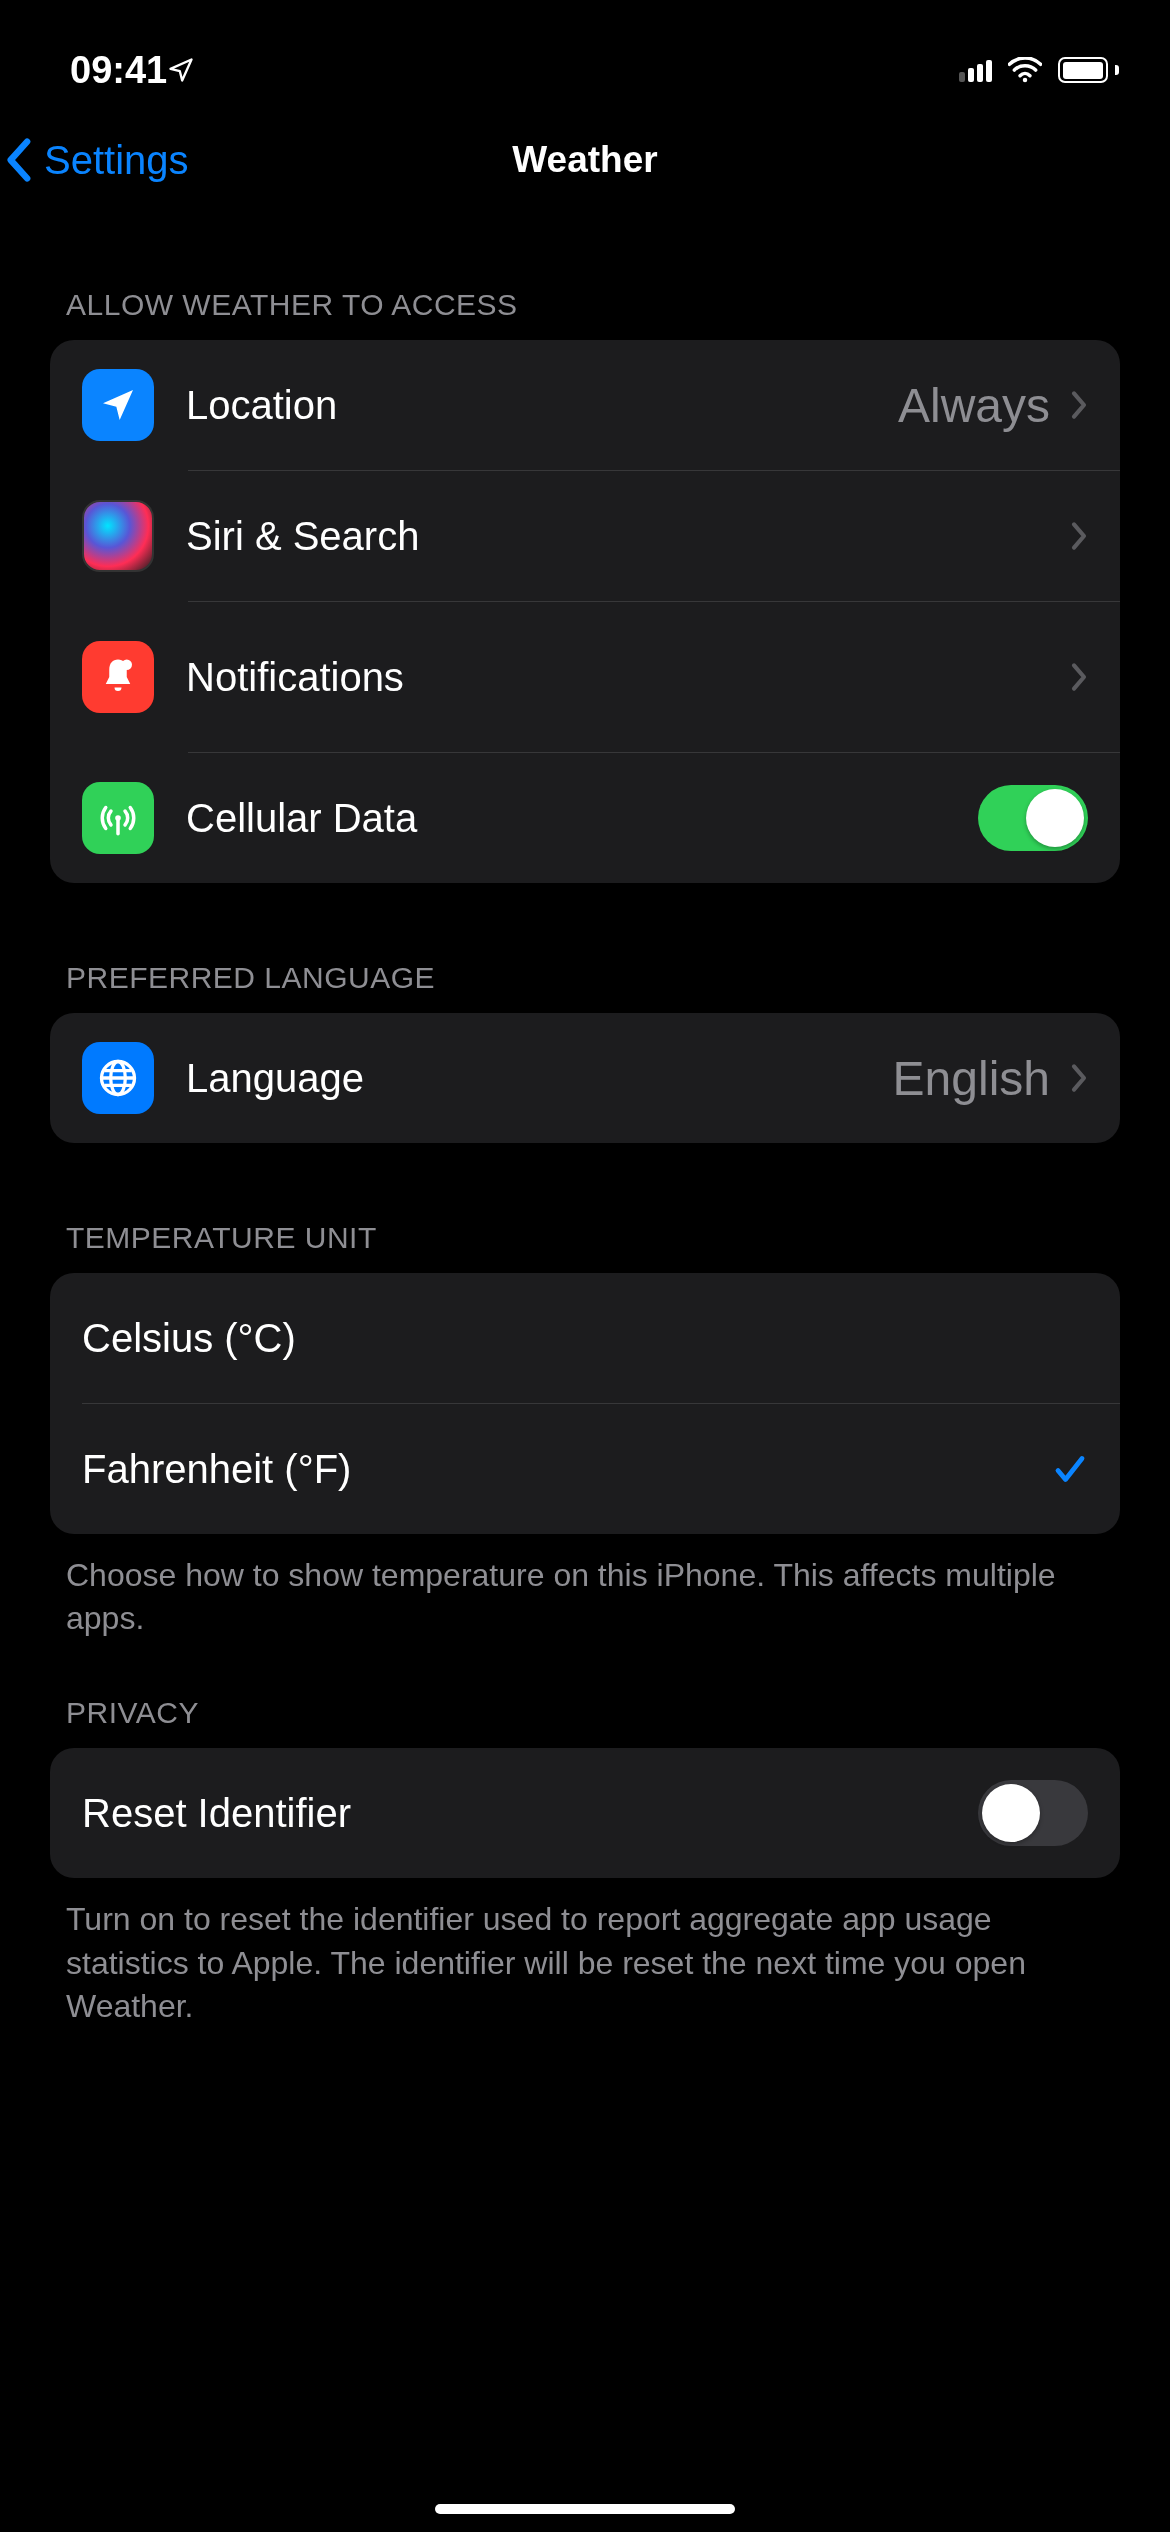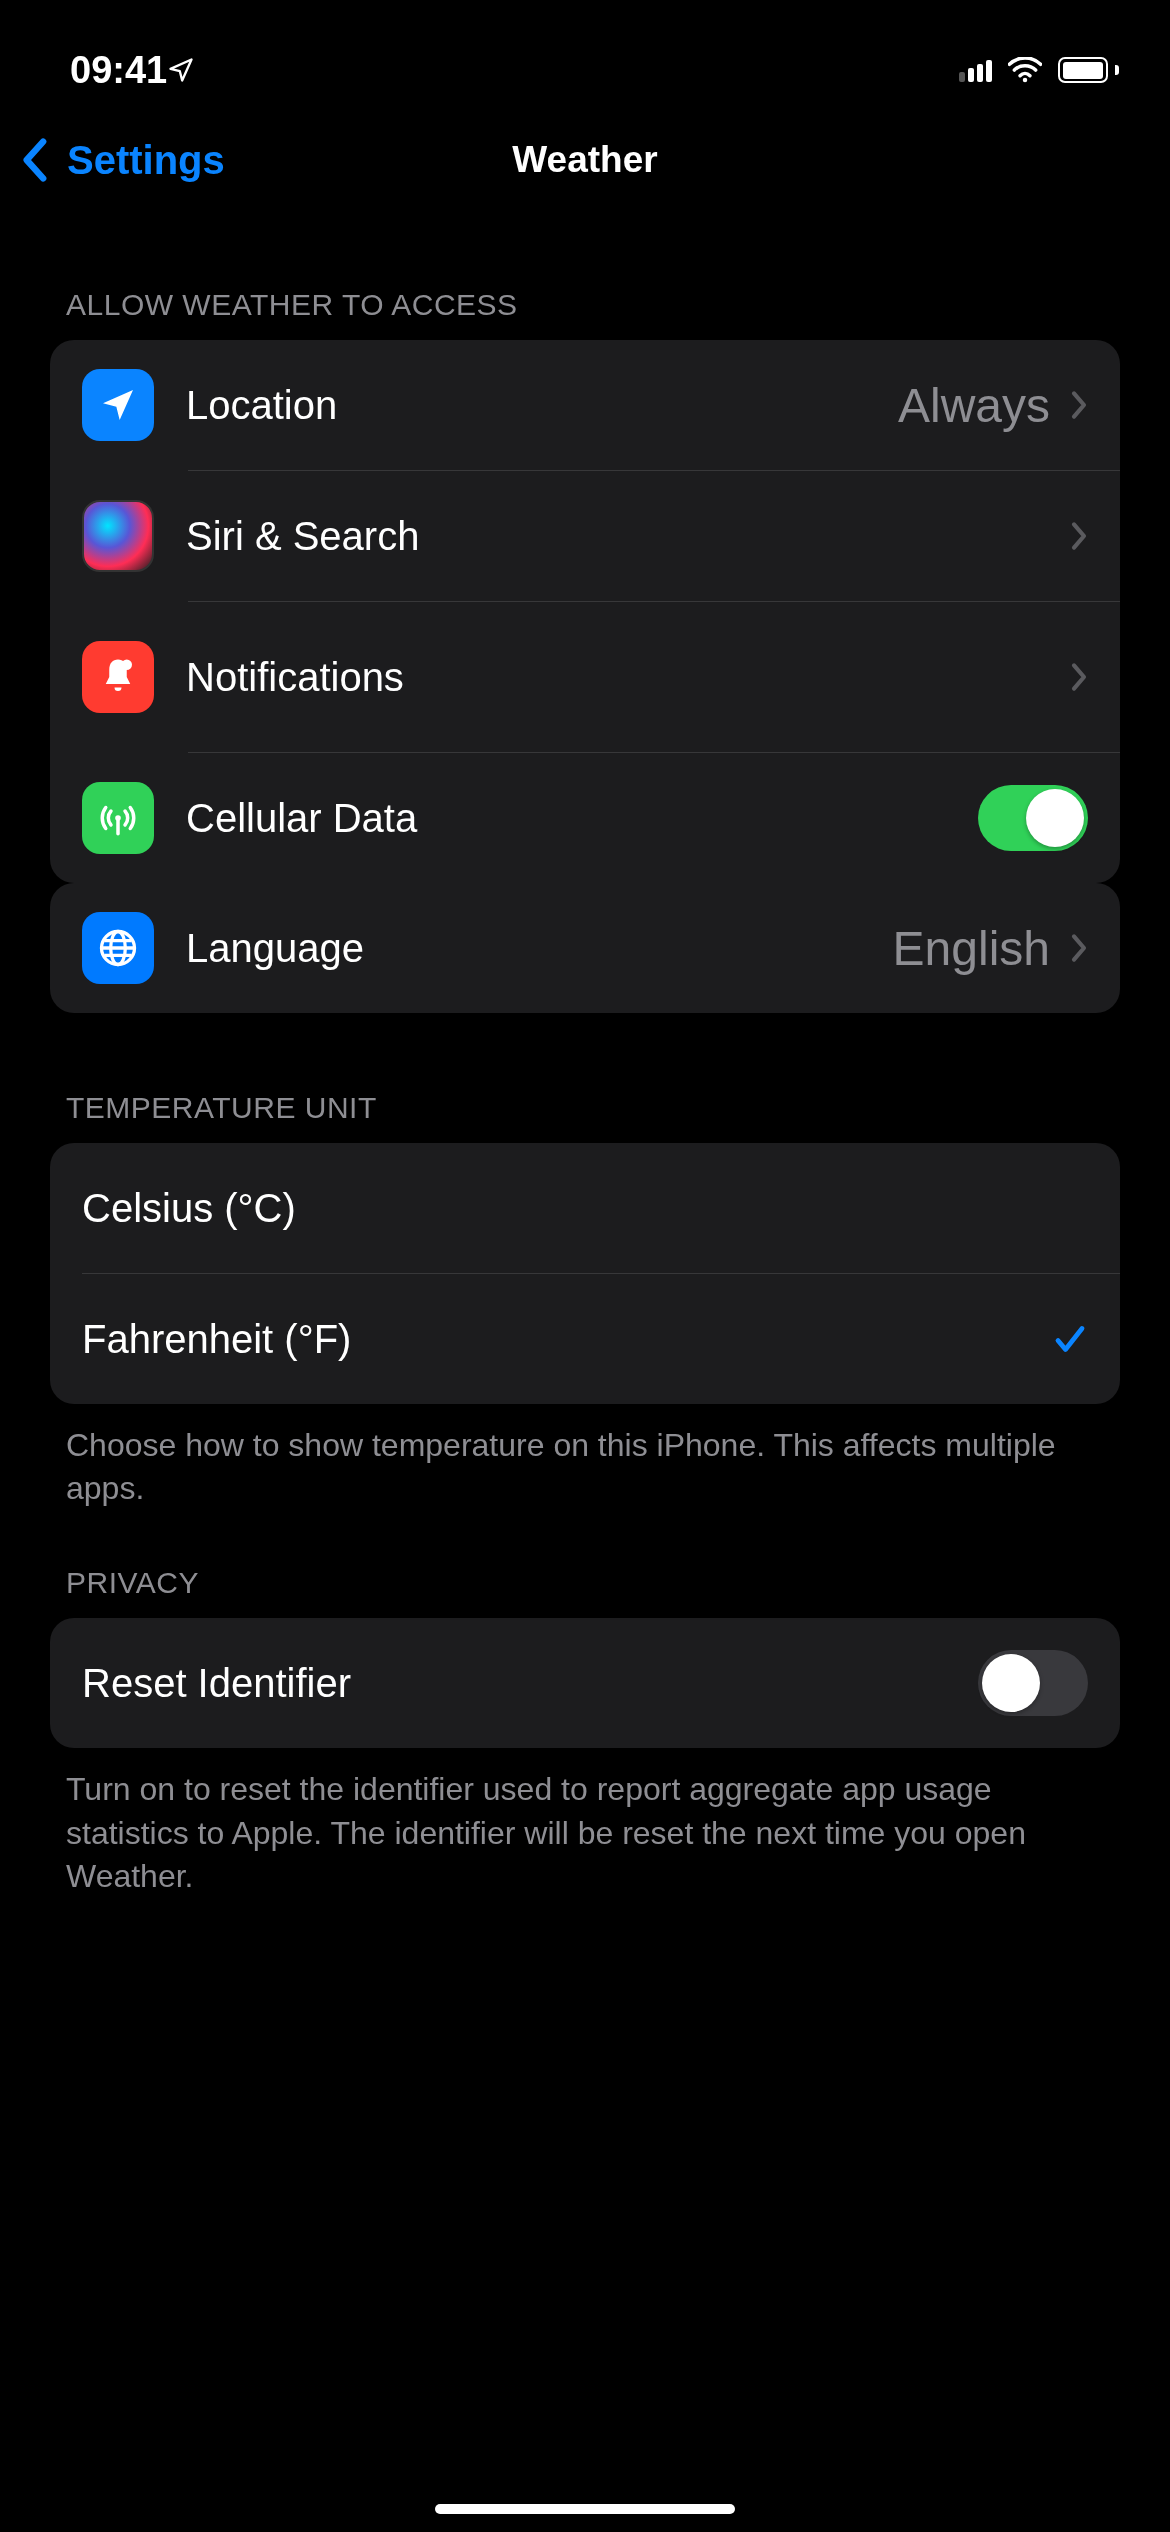--- a/index.html
+++ b/index.html
@@ -27,21 +27,21 @@
   .cb1 { height: 10px; } .cb2 { height: 14px; } .cb3 { height: 18px; } .cb4 { height: 22px; }
   .wifi { width: 34px; height: 26px; }
   .battery { width: 56px; height: 26px; position: relative; }
   .battery-body { width: 50px; height: 26px; border: 2.5px solid #fff; border-radius: 7px; position: relative; }
   .battery-fill { position:absolute; top:2.5px; left:2.5px; bottom:2.5px; right:3px; background:#fff; border-radius:3px;}
   .battery-tip { position:absolute; right:-5px; top:8px; width:4px; height:10px; background:#fff; border-radius: 0 3px 3px 0;}
   
   .nav {
     position: relative; height: 100px; display:flex; align-items:center; justify-content:center;
   }
-  .back { position:absolute; left:20px; display:flex; align-items:center; gap:19px; color:#0a84ff; font-size:40px;font-weight:bold;}
+  .back { position:absolute; left:4px; display:flex; align-items:center; gap:12px; color:#0a84ff; font-size:40px;}
   .back-chevron { width: 28px; height: 44px; }
   .title { font-size: 37px; font-weight:600; }
   
   .content { padding: 0 50px; }
   .section-header {
     color:#8e8e93; font-size:30px; letter-spacing:0.5px; padding: 78px 16px 18px 16px;
     text-transform: uppercase;
   }
   .section-header.tight { padding-top: 56px; }
   .group { background:#1c1c1e; border-radius:24px; overflow:hidden; }
@@ -183,20 +183,21 @@
         </svg>
       </div>
       <span class="label">Cellular Data</span>
       <span class="spacer"></span>
       <div class="toggle on">
           <div class="toggle-knob"></div>
         </div>
     </div>
   </div>
 
+  <div class="section-header">PREFERRED LANGUAGE</div>
   <div class="group">
     <div class="row">
       <div class="icon-box ic-blue2">
         <svg width="44" height="44" viewBox="0 0 24 24" fill="none" stroke="#fff" stroke-width="1.8">
           <circle cx="12" cy="12" r="9"></circle>
           <ellipse cx="12" cy="12" rx="4" ry="9"></ellipse>
           <line x1="3" y1="12" x2="21" y2="12"></line>
           <line x1="4.5" y1="8" x2="19.5" y2="8"></line>
           <line x1="4.5" y1="16" x2="19.5" y2="16"></line>
         </svg>

